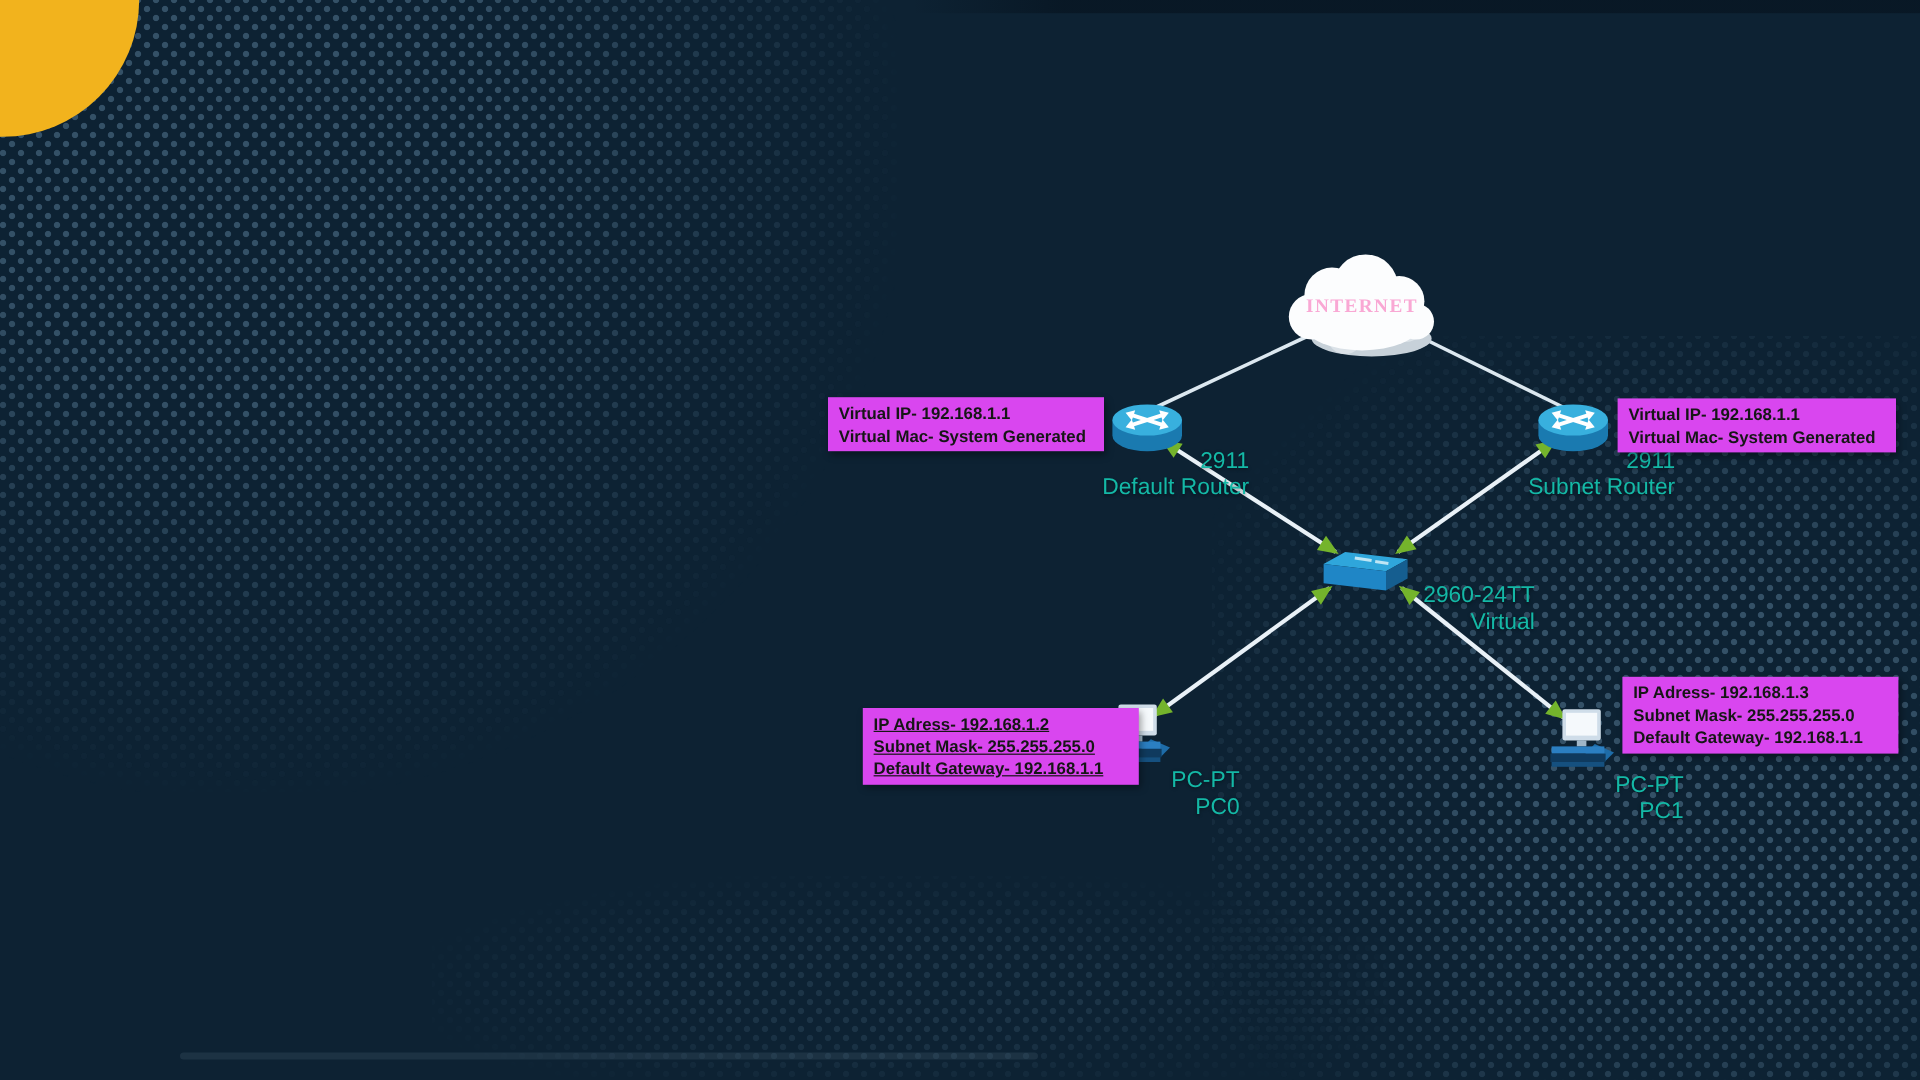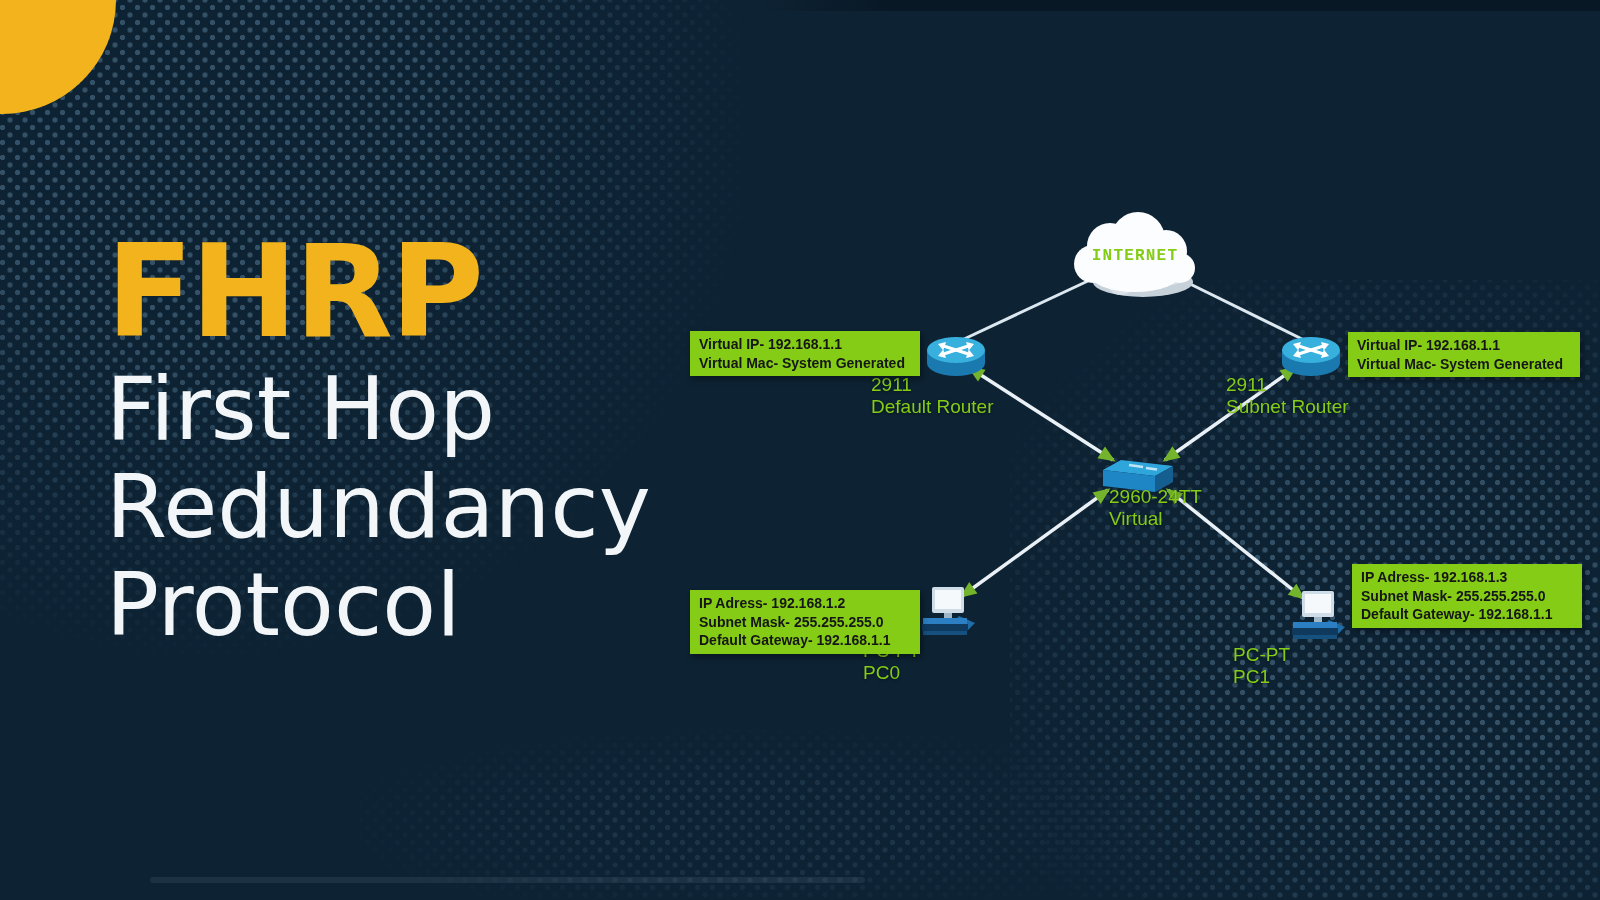--- a/index.html
+++ b/index.html
@@ -45,63 +45,55 @@
     font-size:128px;line-height:1;font-weight:800;color:#f2b31d;
     letter-spacing:-3px;
   }
   .title-words{
     margin-top:4px;font-size:88px;line-height:98px;font-weight:400;color:#f3f6f8;
   }
   
   .links{position:absolute;left:0;top:0;pointer-events:none;}
   .device-icon{position:absolute;}
   .device-labels{
-    position:absolute;width:170px;text-align:left;color:#84cc16;
+    position:absolute;width:170px;text-align:right;color:#14b8a6;
     font-family:"Liberation Sans",sans-serif;font-size:19px;line-height:22px;
     text-shadow:0 1px 3px rgba(0,0,0,.45);
   }
   .cloud{position:absolute;left:1063px;top:206px;width:144px;height:94px;}
   .cloud-label{
     position:absolute;left:0;top:0;right:0;bottom:0;
     display:flex;align-items:center;justify-content:center;padding-top:6px;
-    font-family:Liberation Mono, monospace;font-weight:700;font-size:16px;
-    letter-spacing:1.2px;color:#84cc16;
+    font-family:Liberation Serif, serif;font-weight:700;font-size:16px;
+    letter-spacing:1.2px;color:#f9a8d4;
   }
   .info-box{
-    position:absolute;background:#84cc16;color:#161616;
+    position:absolute;background:#d946ef;color:#161616;
     font-family:"Liberation Sans",sans-serif;font-weight:700;font-size:14px;
     padding:4px 9px;white-space:nowrap;
     box-shadow:2px 3px 6px rgba(0,0,0,.38);
   }
   .info-box .line{line-height:18.5px;}
   .box-router-left{left:690px;top:331px;width:212px;}
   .box-router-right{left:1348px;top:332px;width:214px;}
-  .box-pc-left{left:690px;top:590px;width:212px;}
+  .box-pc-left{left:719px;top:590px;width:212px;text-decoration:underline;}
   .box-pc-right{left:1352px;top:564px;width:212px;}
 </style>
 </head>
 <body>
 
 <div class="canvas">
 
   <div class="dots dots-a"></div>
   <div class="dots dots-b"></div>
   <div class="dots dots-c"></div>
   <div class="yellow-circle"></div>
   <div class="top-strip"></div>
   <div class="bottom-strip"></div>
 
-  <div class="title-block">
-    <div class="title-acronym">FHRP</div>
-    <div class="title-words">
-      <div>First Hop</div>
-      <div>Redundancy</div>
-      <div>Protocol</div>
-    </div>
-  </div>
 
   <svg class="links" width="1600" height="900" viewBox="0 0 1600 900">
     <defs>
       <marker id="arrowG" markerUnits="userSpaceOnUse" markerWidth="22" markerHeight="18" refX="15" refY="8" orient="auto-start-reverse">
         <path d="M1,1 L18,8 L1,15 Z" fill="#74b42c"></path>
       </marker>
     </defs>
 
     <line x1="1090" y1="280" x2="962" y2="340" stroke="#dce8f0" stroke-width="3"></line>
     <line x1="1182" y1="280" x2="1304" y2="340" stroke="#dce8f0" stroke-width="3"></line>

